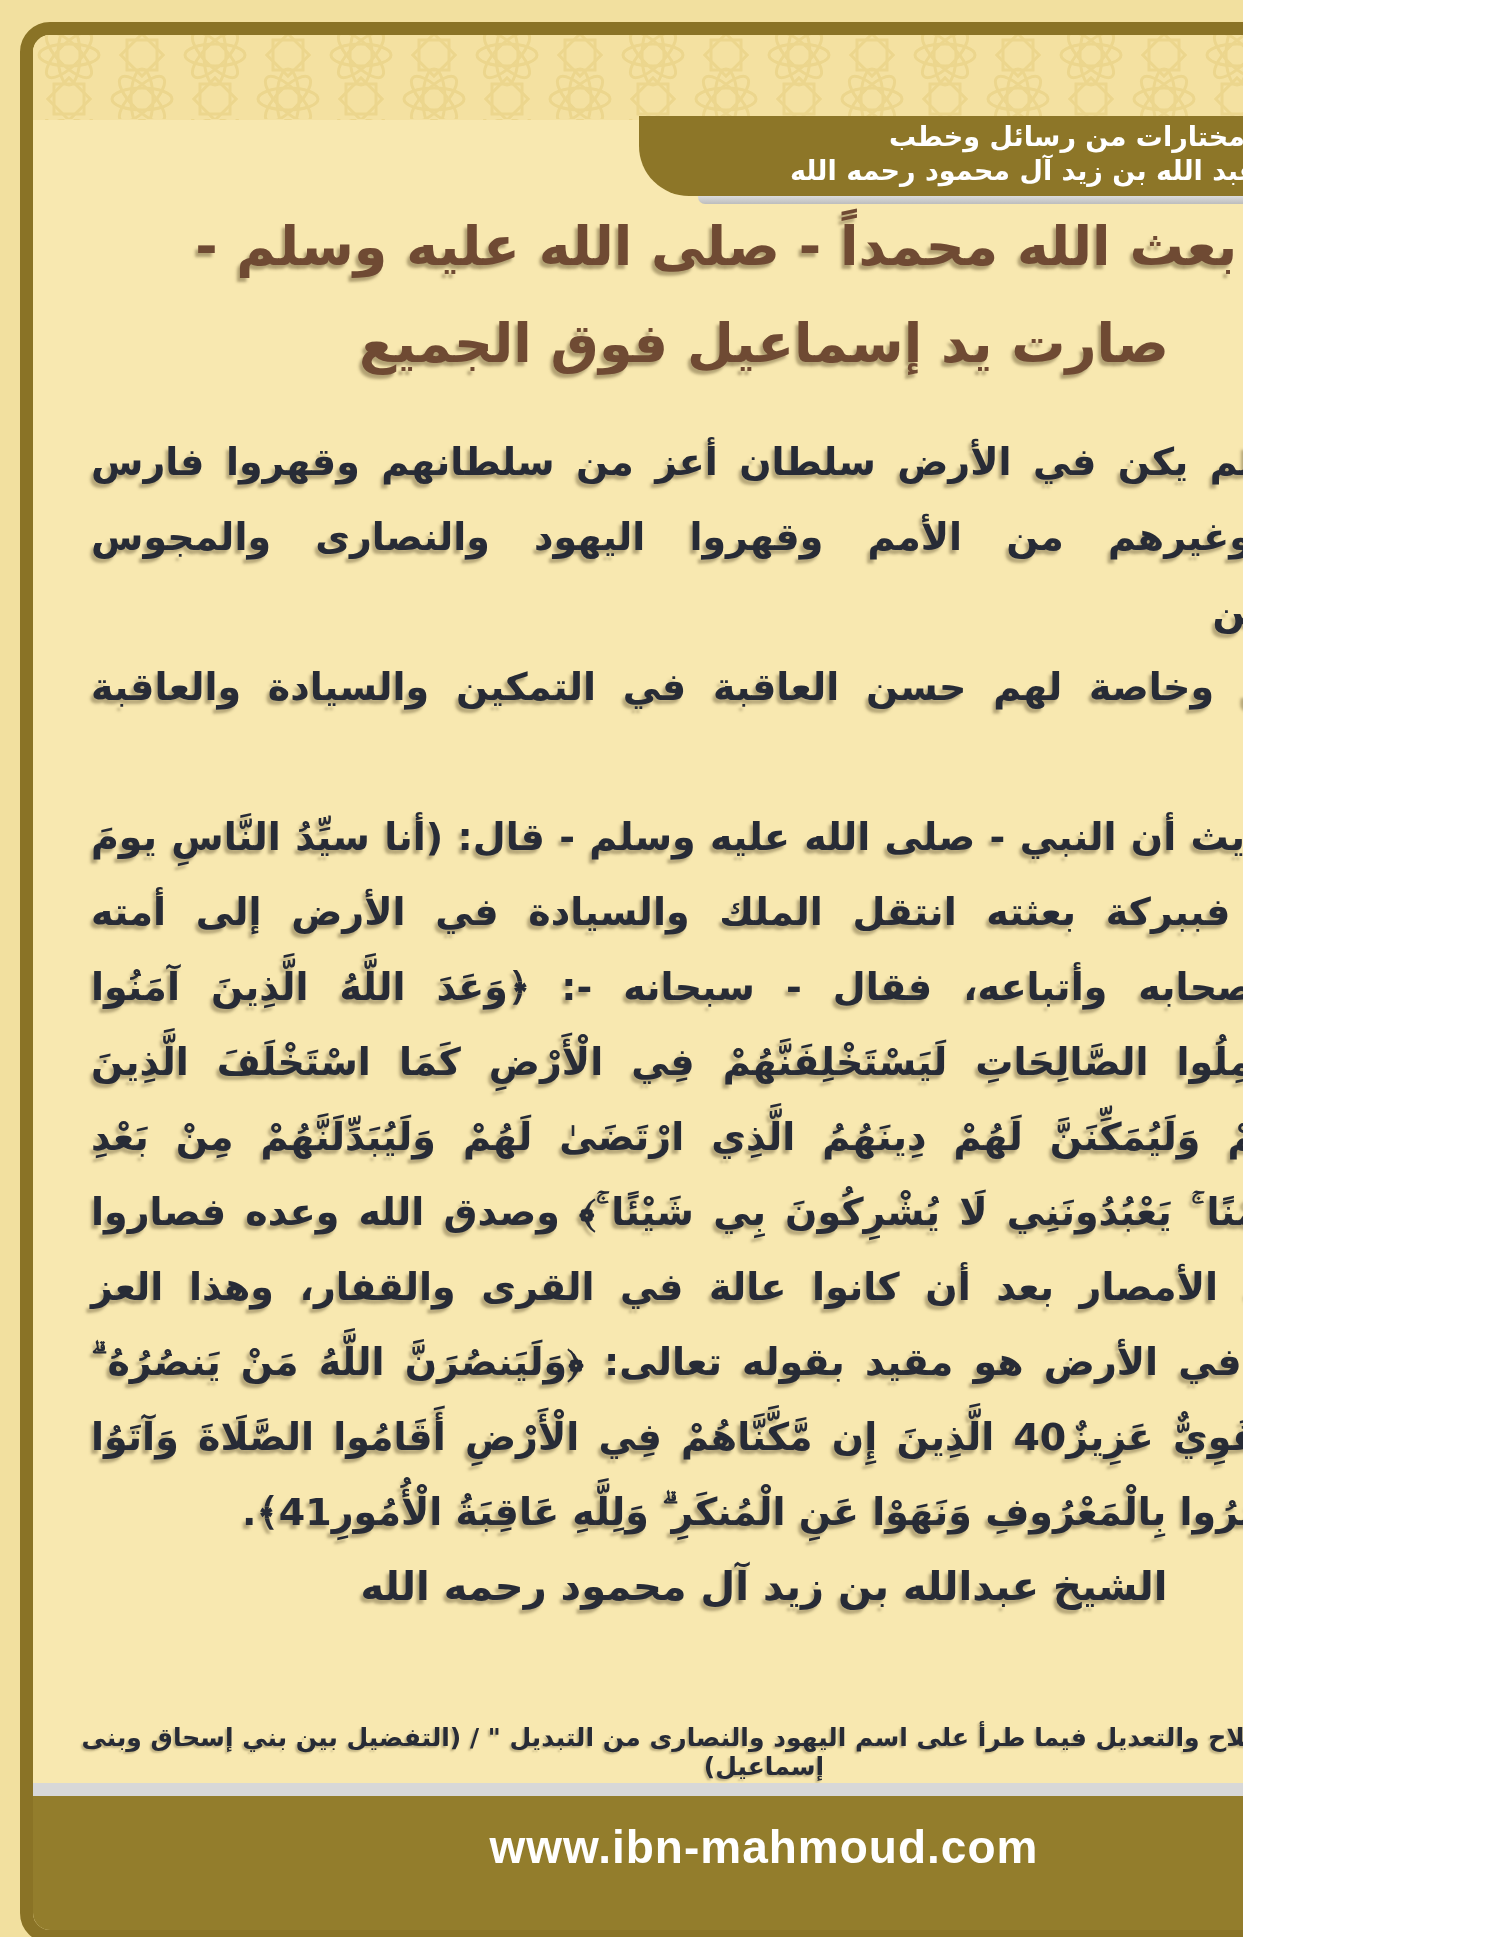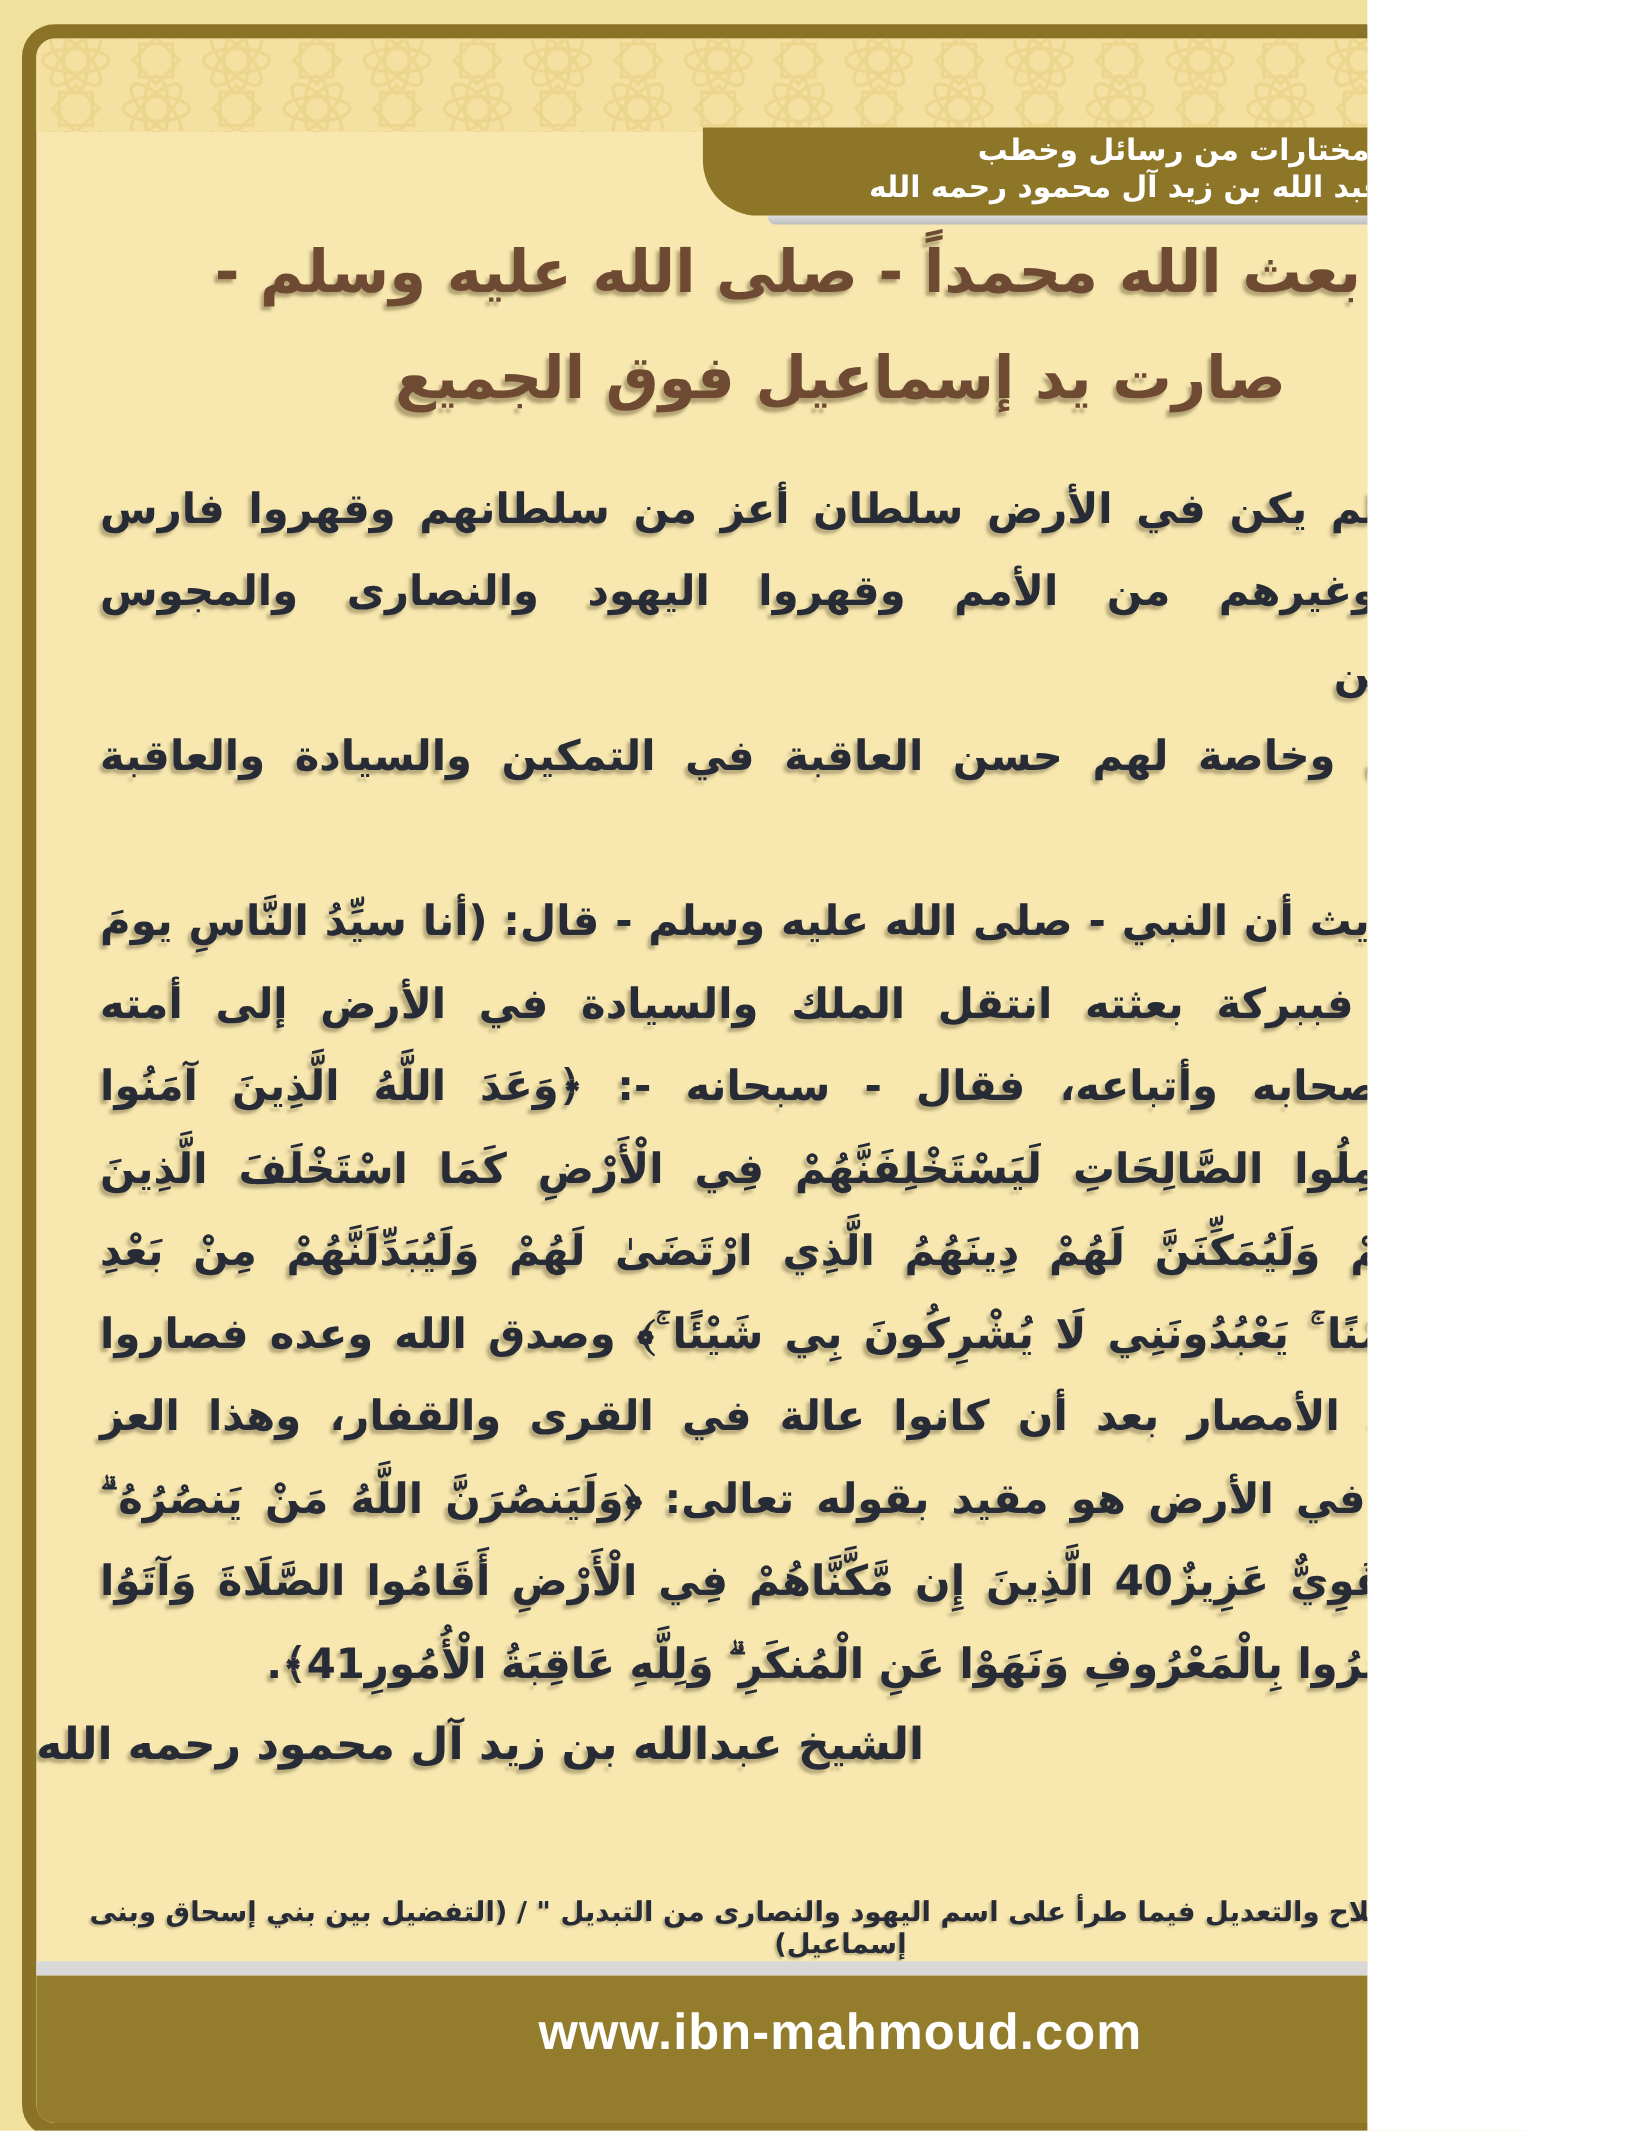--- a/index.html
+++ b/index.html
@@ -27,21 +27,21 @@
   .title{position:absolute;top:163px;left:0;right:0;text-align:center;direction:rtl;
     color:var(--title-color);font-weight:bold;font-size:54px;line-height:97px;
     text-shadow:-3px 4px 3px rgba(121,104,66,0.55);z-index:4;}
 
   .body-text{position:absolute;top:390px;right:72px;left:58px;direction:rtl;
     color:var(--body-color);font-weight:bold;font-size:38px;line-height:75px;
     text-shadow:-3px 4px 3px rgba(118,104,68,0.5);}
   .body-text .line{text-align:justify;text-align-last:justify;text-justify:inter-word;}
   .body-text .line.endline{text-align:justify;text-align-last:right;}
 
-  .signature{position:absolute;top:1528px;left:0;right:0;text-align:left;direction:rtl;
+  .signature{position:absolute;top:1528px;left:0;right:0;text-align:center;direction:rtl;
     color:var(--body-color);font-weight:bold;font-size:40px;
     text-shadow:-3px 4px 3px rgba(118,104,68,0.5);}
 
   .footnote{position:absolute;top:1688px;left:30px;right:30px;text-align:center;direction:rtl;
     color:var(--body-color);font-weight:bold;font-size:25px;
     text-shadow:-2px 2px 2px rgba(118,104,68,0.4);}
 
   .gray-strip{position:absolute;top:1748px;left:0;right:0;height:13px;background:var(--gray-strip);}
   .footer-bar{position:absolute;top:1761px;left:0;right:0;bottom:0;background:var(--footer-bar);}
   .website{margin-top:24px;text-align:center;color:var(--footer-text);

